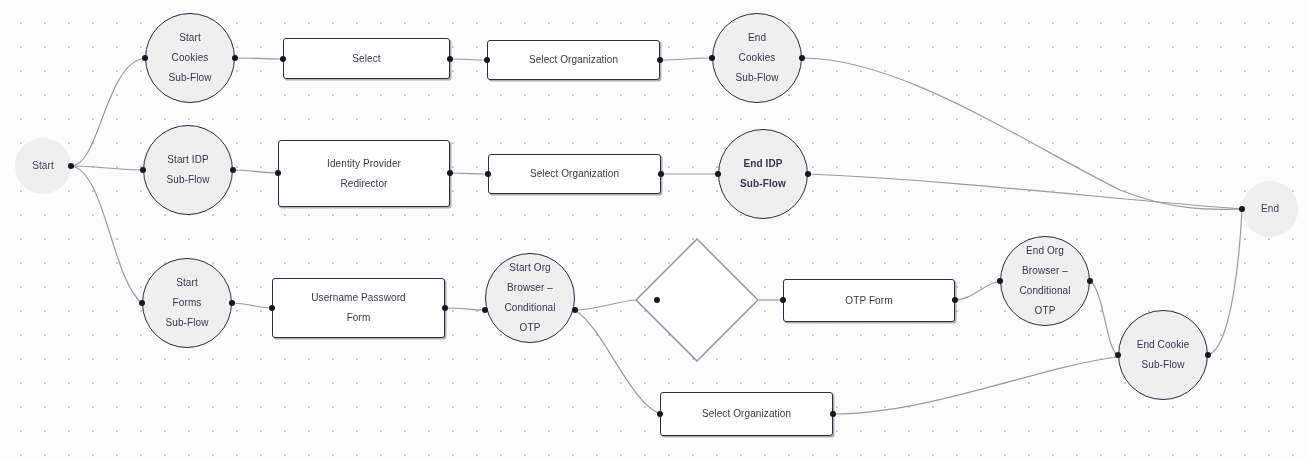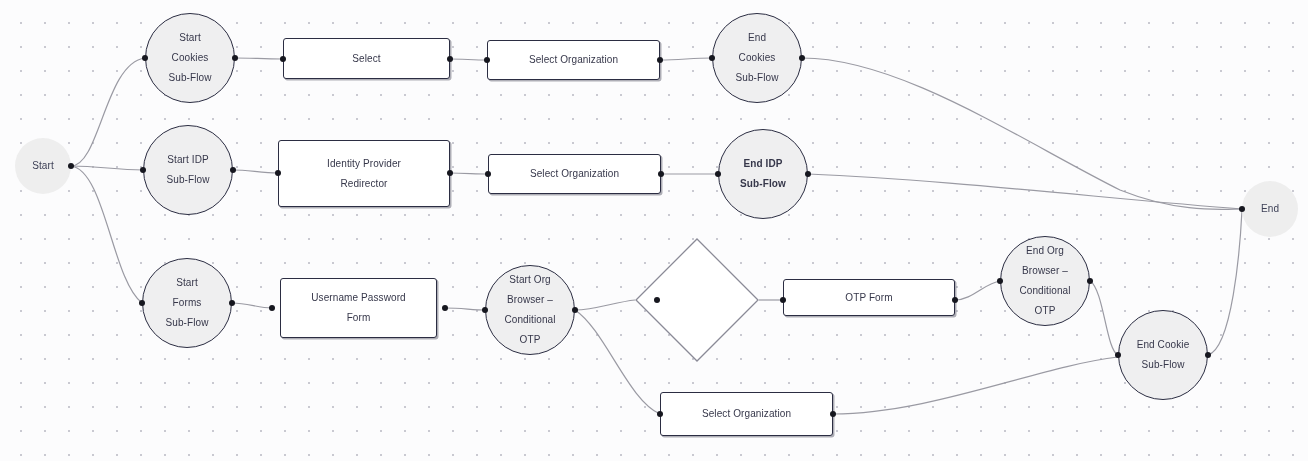--- a/index.html
+++ b/index.html
@@ -136,30 +136,30 @@
       <div class="node circle" style="left: 143px; top: 125px; width: 90px; height: 90px;"><span class="label">Start IDP
 Sub-Flow</span></div>
       <div class="node box" style="left: 278px; top: 140px; width: 172px; height: 67px;"><span class="label">Identity Provider
 Redirector</span></div>
       <div class="node box" style="left: 488px; top: 154px; width: 173px; height: 40px;"><span class="label">Select Organization</span></div>
       <div class="node circle" style="left: 718px; top: 129px; width: 90px; height: 90px; font-weight: bold;"><span class="label">End IDP
 Sub-Flow</span></div>
       <div class="node circle" style="left: 142px; top: 258px; width: 90px; height: 90px;"><span class="label">Start
 Forms
 Sub-Flow</span></div>
-      <div class="node box" style="left: 272px; top: 278px; width: 157px; height: 60px; margin-left: 8px;"><span class="label">Username Password
+      <div class="node box" style="left: 272px; top: 278px; width: 173px; height: 60px;"><span class="label">Username Password
 Form</span></div>
-      <div class="node circle" style="left: 485px; top: 265px; width: 90px; height: 90px;"><span class="label">Start Org
+      <div class="node circle" style="left: 485px; top: 253px; width: 90px; height: 90px;"><span class="label">Start Org
 Browser –
 Conditional
 OTP</span></div>
       <div class="node diamond" style="left: 635px; top: 238px; width: 124px; height: 124px;"><svg class="diamond-shape" width="124" height="124">
           <polygon points="62,1 123,62 62,123 1,62" fill="#ffffff" stroke="#8a8a96" stroke-width="1.3"></polygon>
         </svg></div>
-      <div class="node box" style="left: 783px; top: 279px; width: 172px; height: 37px;"><span class="label">OTP Form</span></div>
+      <div class="node box" style="left: 783px; top: 279px; width: 172px; height: 43px;"><span class="label">OTP Form</span></div>
       <div class="node circle" style="left: 1000px; top: 236px; width: 90px; height: 90px;"><span class="label">End Org
 Browser –
 Conditional
 OTP</span></div>
       <div class="node box" style="left: 660px; top: 392px; width: 173px; height: 44px;"><span class="label">Select Organization</span></div>
       <div class="node circle" style="left: 1118px; top: 310px; width: 90px; height: 90px;"><span class="label">End Cookie
 Sub-Flow</span></div>
       <div class="node terminal" style="left: 1242px; top: 181px; width: 56px; height: 56px;"><span class="label" style="width: auto; margin: 0px;">End</span></div>
       <div class="port" style="left: 71px; top: 166px;"></div>
       <div class="port" style="left: 145px; top: 58px;"></div>

